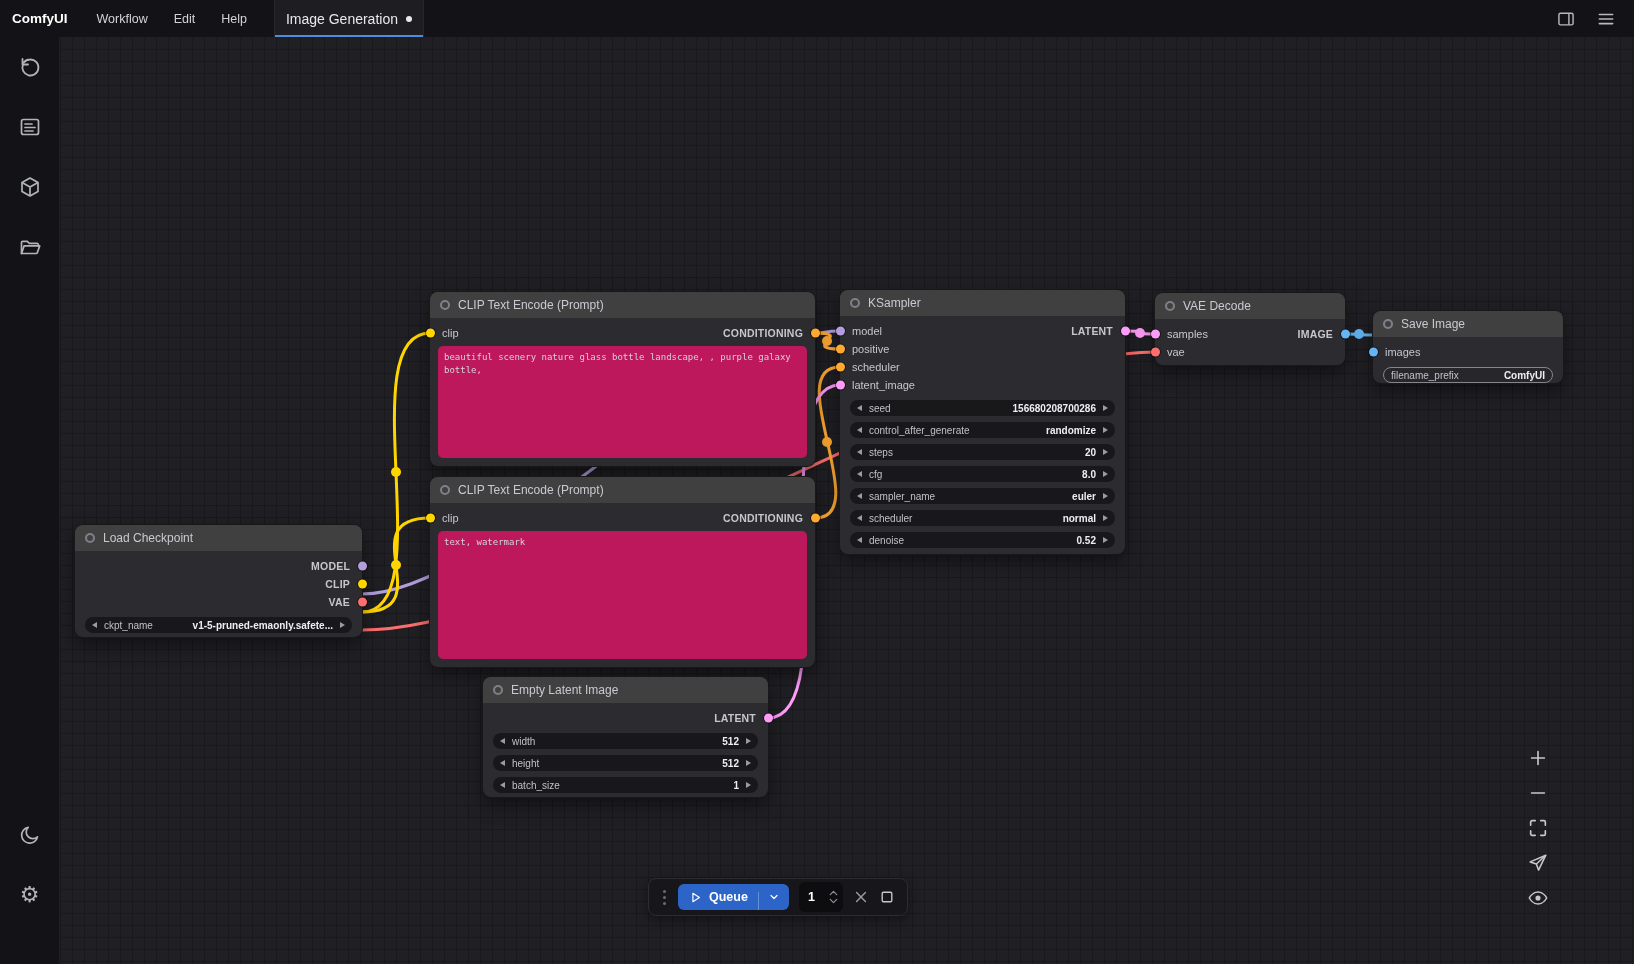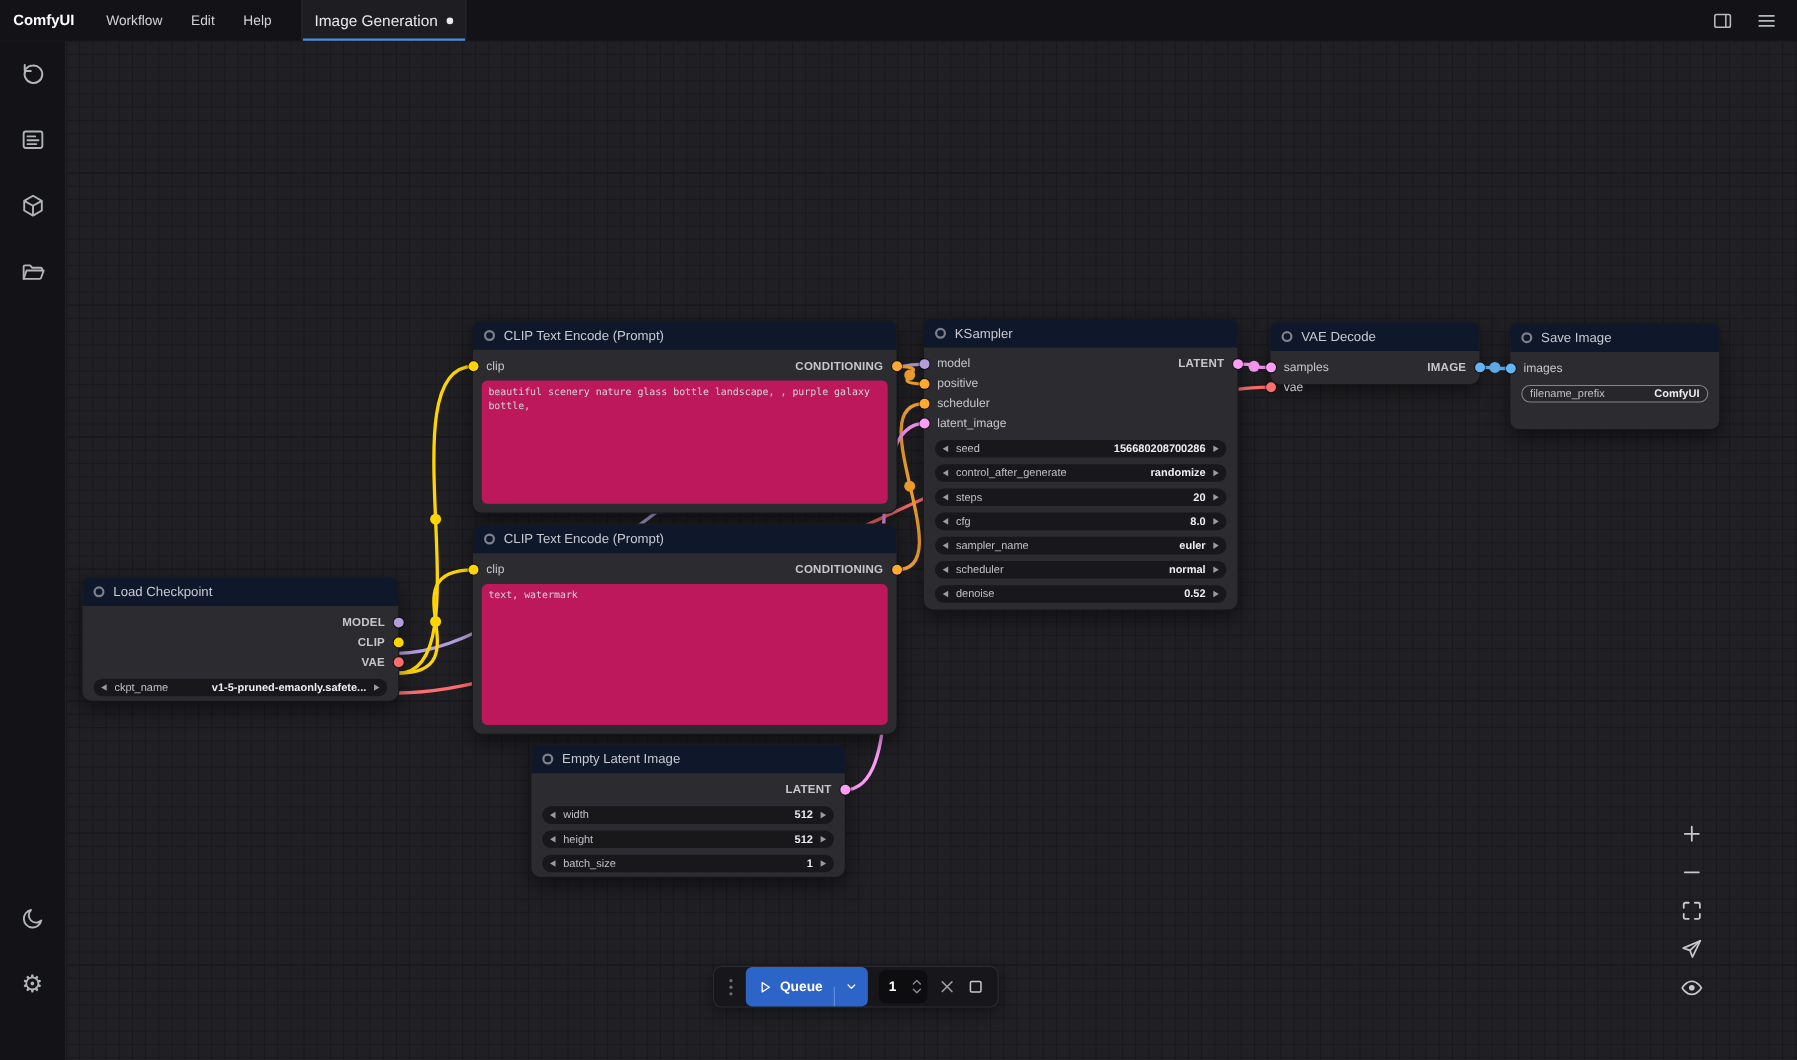--- a/index.html
+++ b/index.html
@@ -33,21 +33,21 @@
   
   #sidebar{position:absolute;left:0;top:37px;width:60px;bottom:0;background:#131317;border-right:1px solid #1f1f24;
     display:flex;flex-direction:column;align-items:center;padding-top:18px;padding-bottom:57px;gap:36px;z-index:10;box-sizing:border-box;}
   #sidebar .icon-btn{width:24px;height:24px;color:#b2b4bb;}
   .push-down{margin-top:auto;}
   .gear-glyph{font-size:22px;line-height:24px;color:#b2b4bb;}
 
   
   .node{position:absolute;display:flex;flex-direction:column;background:#2b2b30;border-radius:8px;
     box-shadow:0 0 0 1px #18181b,0 7px 18px rgba(0,0,0,.5);z-index:2;box-sizing:border-box;}
-  .node-header{height:26px;flex:none;display:flex;align-items:center;gap:8px;padding:0 10px;background:#0f172a;border-radius:8px 8px 0 0;cursor:move;}
+  .node-header{height:26px;flex:none;display:flex;align-items:center;gap:8px;padding:0 10px;background:#404040;border-radius:8px 8px 0 0;cursor:move;}
   .collapse-dot{width:10px;height:10px;border-radius:50%;border:2px solid #7f8089;box-sizing:border-box;flex:none;cursor:pointer;}
   .node-title{font-size:12px;color:#c9cad1;white-space:nowrap;}
   .node-body{padding-top:6px;display:flex;flex-direction:column;flex:1;min-height:0;}
   .slot-row{height:18px;flex:none;display:flex;align-items:center;padding:0 12px;position:relative;gap:40px;}
   .in-label{font-size:11px;color:#c6c7cd;}
   .out-label{margin-left:auto;font-weight:bold;font-size:10.5px;color:#c6c7cd;letter-spacing:.2px;}
   .dot{position:absolute;width:9px;height:9px;border-radius:50%;top:50%;transform:translateY(-50%);box-shadow:0 0 0 1px rgba(0,0,0,.45);cursor:crosshair;}
   .dot.in{left:-4.5px;}
   .dot.out{right:-4.5px;}
   .text-widget{flex:1;margin:4px 8px 8px;background:#be185d;border-radius:5px;padding:5px 6px;
@@ -56,21 +56,21 @@
     padding:0 7px;gap:7px;font-size:10px;color:#c0c1c7;cursor:pointer;box-sizing:border-box;}
   .widget-pill .w-value{margin-left:auto;font-weight:bold;color:#edeef3;}
   .widget-pill.outlined{background:#26262b;border:1px solid #84858d;}
   .tri-l{width:0;height:0;border-top:3.5px solid transparent;border-bottom:3.5px solid transparent;border-right:5px solid #9a9ba3;flex:none;}
   .tri-r{width:0;height:0;border-top:3.5px solid transparent;border-bottom:3.5px solid transparent;border-left:5px solid #9a9ba3;flex:none;}
 
   
   #queuebar{position:absolute;left:648px;top:878px;height:38px;display:flex;align-items:center;gap:10px;padding:0 12px;
     background:#17171b;border:1px solid #2c2c33;border-radius:8px;z-index:5;box-shadow:0 4px 12px rgba(0,0,0,.4);box-sizing:border-box;}
   .grip{width:3px;height:3px;border-radius:50%;background:#6a6b72;box-shadow:0 6px 0 #6a6b72,0 -6px 0 #6a6b72;margin:0 2px;cursor:grab;}
-  .queue-btn{height:36px;display:flex;align-items:flex-end;border-radius:6px;color:#ffffff;cursor:pointer;overflow:hidden;}
+  .queue-btn{height:26px;display:flex;align-items:flex-end;border-radius:6px;color:#ffffff;cursor:pointer;overflow:hidden;}
   .queue-btn .q-main{display:flex;align-items:center;gap:7px;padding:0 10px 0 11px;font-size:12.5px;font-weight:bold;height:100%;}
   .queue-btn .q-divider{width:1px;height:18px;background:rgba(255,255,255,.28);}
   .queue-btn .q-chev{padding:0 9px;height:100%;display:flex;align-items:center;}
   .batch-box{height:30px;width:44px;background:#0d0d10;border-radius:6px;display:flex;align-items:center;padding:0 5px 0 9px;box-sizing:border-box;}
   .batch-value{color:#ffffff;font-weight:bold;font-size:12.5px;flex:1;}
   .steppers{display:flex;flex-direction:column;gap:2px;color:#8a8b93;cursor:pointer;}
 
   
   #viewctrl{position:absolute;left:1526px;top:746px;display:flex;flex-direction:column;gap:11px;z-index:5;}
   #viewctrl .icon-btn{width:24px;height:24px;color:#c6c8cd;}
@@ -256,40 +256,40 @@
       </div>
       <div class="widget-pill">
         <span class="tri-l"></span>
         <span class="w-label">denoise</span>
         <span class="w-value">0.52</span>
         <span class="tri-r"></span>
       </div>
     </div>
   </div>
 
-  <div class="node" style="left:1155px;top:293px;width:190px;height:56px;">
+  <div class="node" style="left:1155px;top:293px;width:190px;height:72px;">
     <div class="node-header">
       <span class="collapse-dot"></span>
       <span class="node-title">VAE Decode</span>
     </div>
     <div class="node-body">
       <div class="slot-row">
         <span class="dot in" style="background-color: rgb(255, 156, 249);"></span>
         <span class="in-label">samples</span>
         <span class="out-label">IMAGE</span>
         <span class="dot out" style="background-color: rgb(100, 181, 246);"></span>
       </div>
       <div class="slot-row">
         <span class="dot in" style="background-color: rgb(255, 110, 110);"></span>
         <span class="in-label">vae</span>
       </div>
     </div>
   </div>
 
-  <div class="node" style="left:1373px;top:294px;width:190px;height:96px;">
+  <div class="node" style="left:1373px;top:311px;width:190px;height:72px;">
     <div class="node-header">
       <span class="collapse-dot"></span>
       <span class="node-title">Save Image</span>
     </div>
     <div class="node-body">
       <div class="slot-row">
         <span class="dot in" style="background-color: rgb(100, 181, 246);"></span>
         <span class="in-label">images</span>
       </div>
       <div class="widget-pill outlined">

